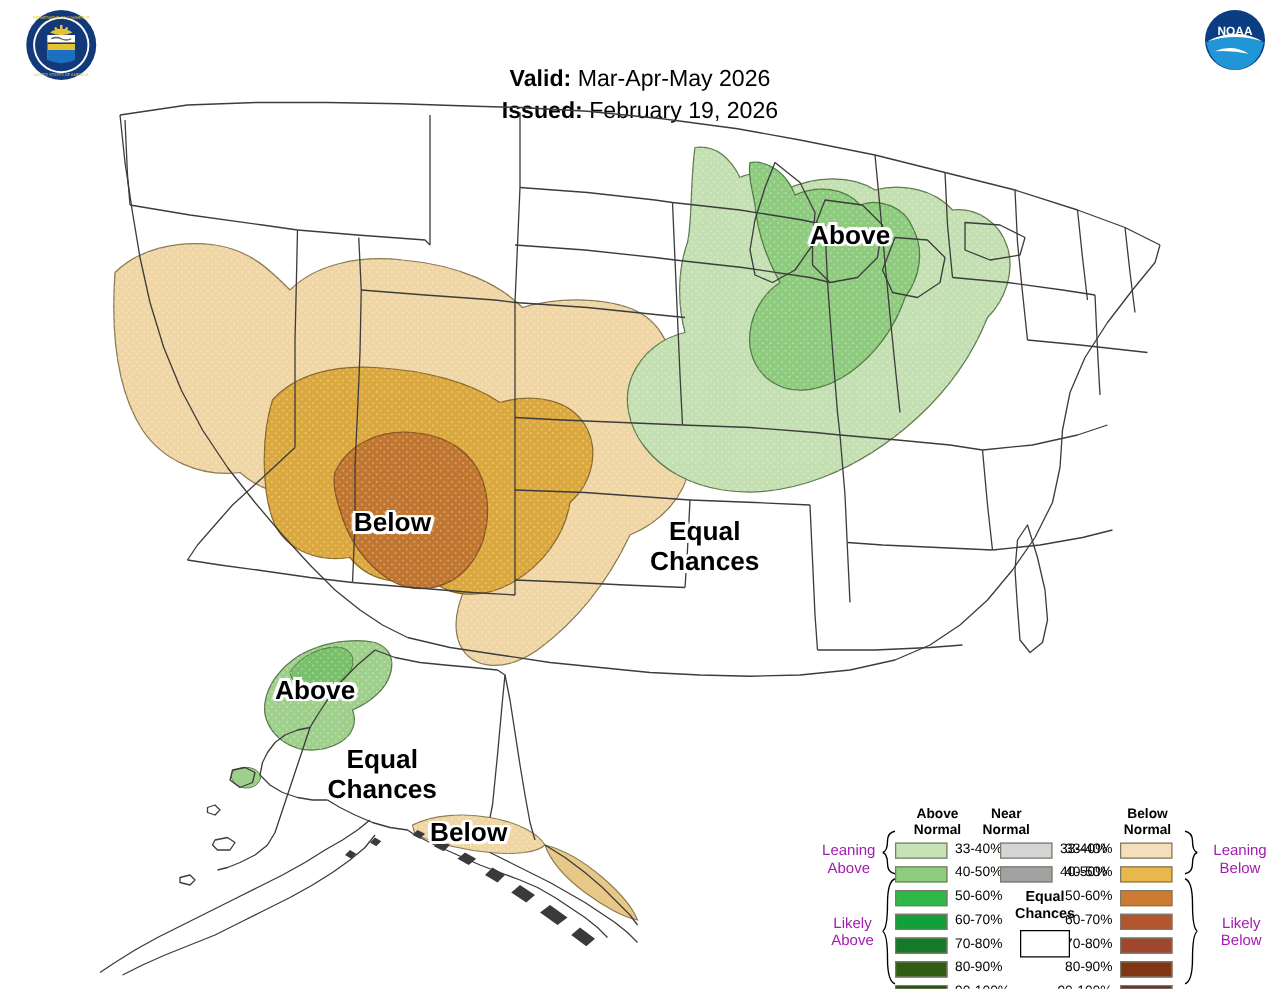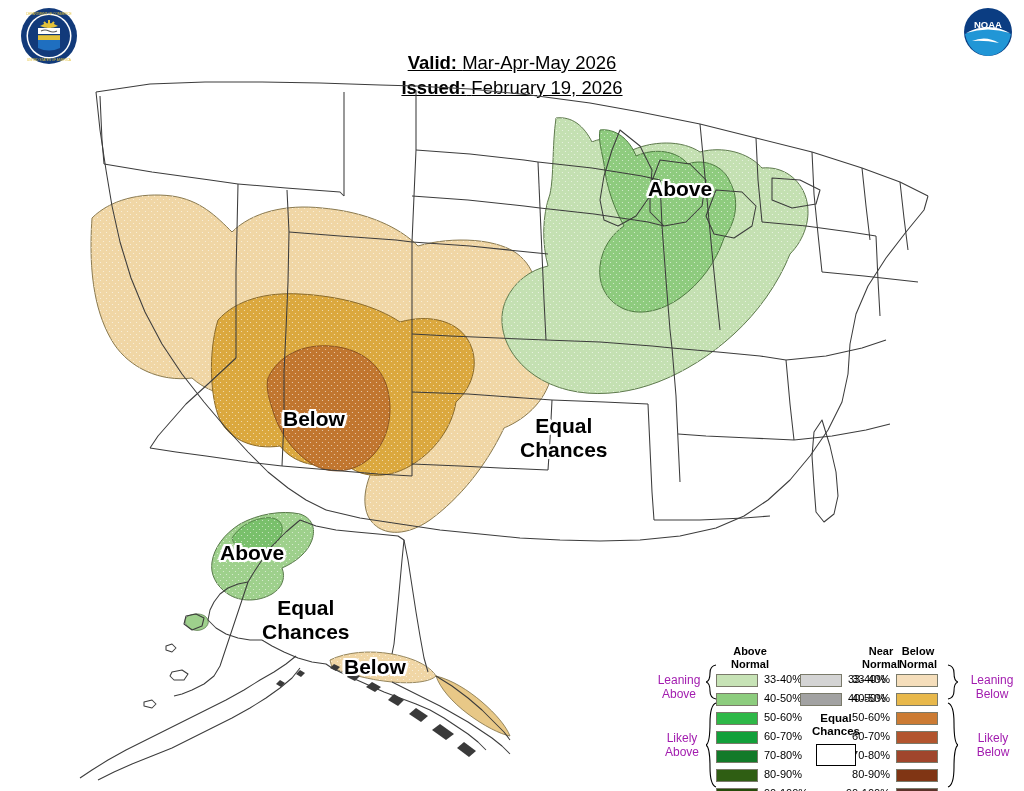--- a/index.html
+++ b/index.html
@@ -16,21 +16,21 @@
   
   .title{
     position:absolute;left:0;top:4px;width:1024px;
     text-align:center;
     font-size:41px;font-weight:400;color:#000;
     letter-spacing:-0.3px;
     font-family:"Liberation Sans","DejaVu Sans",sans-serif;
   }
   .valid-line,.issued-line{
     position:absolute;width:1024px;text-align:center;
-    font-size:18.5px;color:#000;text-decoration:underline;
+    font-size:18.5px;color:#000;
   }
   .valid-line{top:52px;}
   .issued-line{top:77px;}
   .valid-line .k,.issued-line .k{font-weight:bold;}
   .valid-line .v,.issued-line .v{font-weight:400;}
 
   
   .seal{position:absolute;}
   #doc-seal{left:14px;top:6px;width:70px;height:62px;}
   #noaa-seal{left:962px;top:6px;width:52px;height:52px;}
@@ -55,21 +55,21 @@
   #lbl-below-sw{left:283px;top:407px;}
   #lbl-ec-tx{left:520px;top:414px;text-align:center;}
   #lbl-above-ak{left:220px;top:541px;}
   #lbl-ec-ak{left:262px;top:596px;text-align:center;}
   #lbl-below-ak{left:344px;top:655px;}
   .col-head{
     position:absolute;text-align:center;font-weight:bold;
     font-size:11px;line-height:12.5px;width:86px;
   }
   #head-above{left:707px;}
-  #head-near{left:838px;}
+  #head-near{left:762px;}
   #head-below{left:875px;}
   .col-head{top:645px;position:absolute;}
   .swatch{
     position:absolute;width:42px;height:13px;
     border:1px solid #7a7a6a;
     box-sizing:border-box;
   }
   .swatch.ec{border:1px solid #000;background:#fff;width:40px;height:22px;}
   .lg-pct{
     position:absolute;font-size:11px;color:#000;white-space:nowrap;

